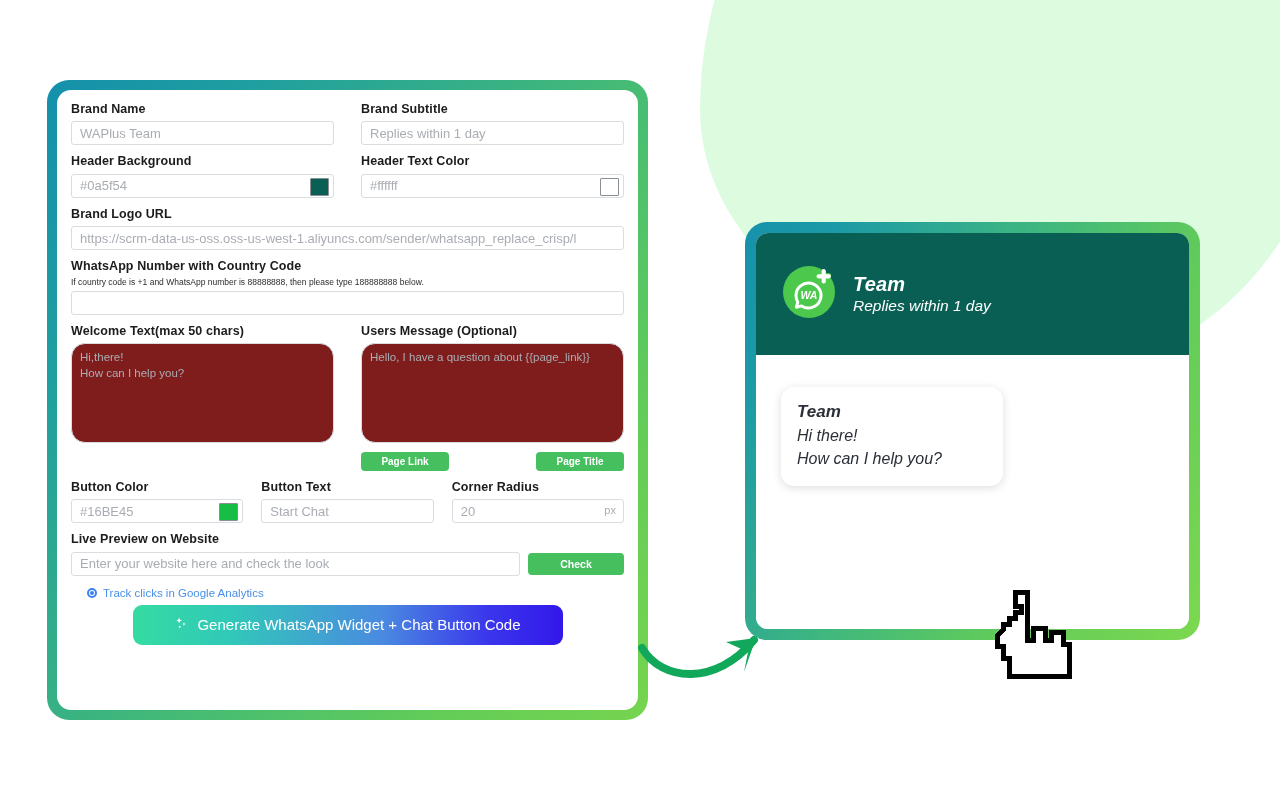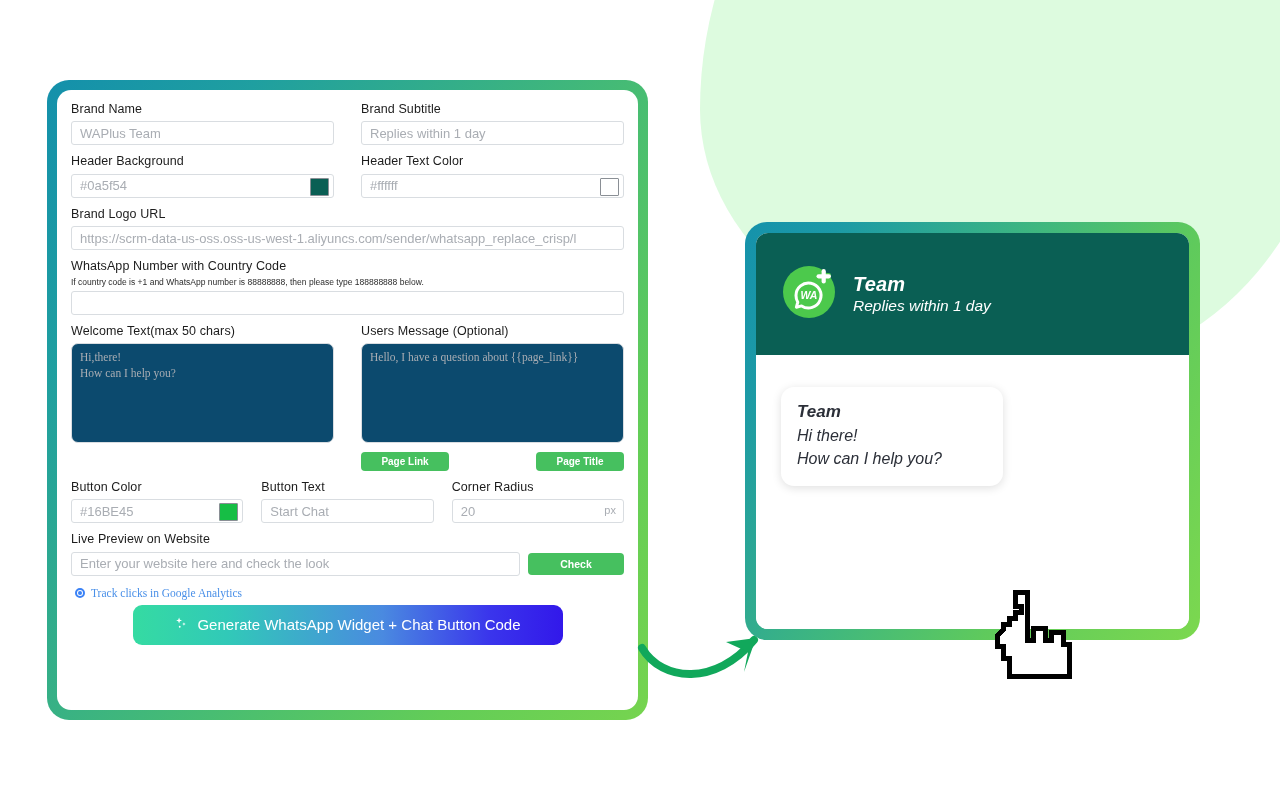--- a/index.html
+++ b/index.html
@@ -36,21 +36,21 @@
     width:100%;height:100%;
     background:#ffffff;
     border-radius:14px;
     box-sizing:border-box;
     padding:12px 14px 10px 14px;
     position:relative;
   }
 
   .lbl{
     font-size:12.5px;
-    font-weight:normal;
+    font-weight:bold;
     color:#1c1c1c;
     letter-spacing:.1px;
     margin:0 0 5px 0;
     line-height:1.15;
   }
   .hint{
     font-size:8.5px;
     color:#2c2c2c;
     margin:-2px 0 4px 0;
     line-height:1.2;
@@ -66,23 +66,23 @@
     font-size:13px;
     color:#a9adb3;
     padding:0 8px;
     outline:none;
   }
   .inp::placeholder{color:#a9adb3;opacity:1;}
   .ta{
     width:100%;
     box-sizing:border-box;
     border:1px solid #d9dde1;
-    border-radius:7px;
-    background:#0c4a6e;
-    font-family:Liberation Serif, serif;
+    border-radius:14px;
+    background:#7f1d1d;
+    font-family:Liberation Sans, sans-serif;
     font-size:11.5px;
     color:#a9adb3;
     padding:6px 8px;
     outline:none;
     resize:none;
     line-height:1.38;
   }
   .ta::placeholder{color:#a9adb3;opacity:1;}
 
   .row2{display:flex;gap:27px;}
@@ -121,21 +121,21 @@
   .tokens{display:flex;justify-content:space-between;margin-top:5px;}
 
   .preview-row{display:flex;gap:8px;align-items:center;}
   .preview-row .inp{flex:1;}
   .check-btn{
     background:#46c05f;color:#fff;font-size:10.5px;font-weight:bold;
     border:none;border-radius:4px;width:96px;height:22px;
     font-family:"Liberation Sans", sans-serif;cursor:pointer;
   }
 
-  .radio-line{display:flex;align-items:center;gap:6px;margin:11px 0 6px 4px;font-family:Liberation Serif, serif;}
+  .radio-line{display:flex;align-items:center;gap:6px;margin:11px 0 6px 16px;}
   .radio{
     width:10px;height:10px;border-radius:50%;
     border:2px solid #3b82f6;background:#fff;
     box-sizing:border-box;position:relative;flex:0 0 auto;
   }
   .radio::after{
     content:"";position:absolute;left:1px;top:1px;
     width:4px;height:4px;border-radius:50%;background:#3b82f6;
   }
   .radio-txt{font-size:11.5px;color:#4a90e8;}

